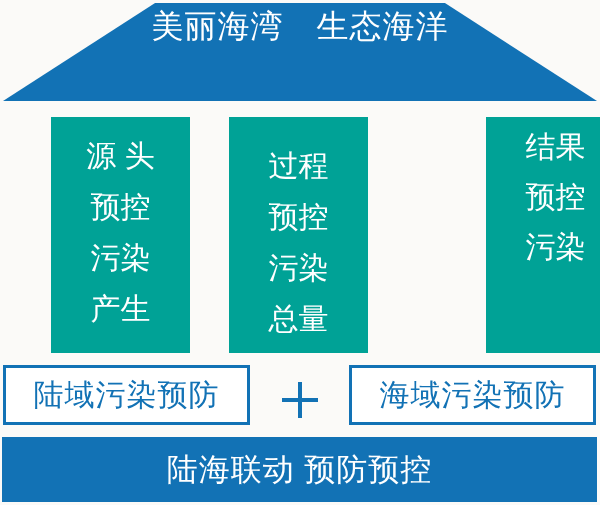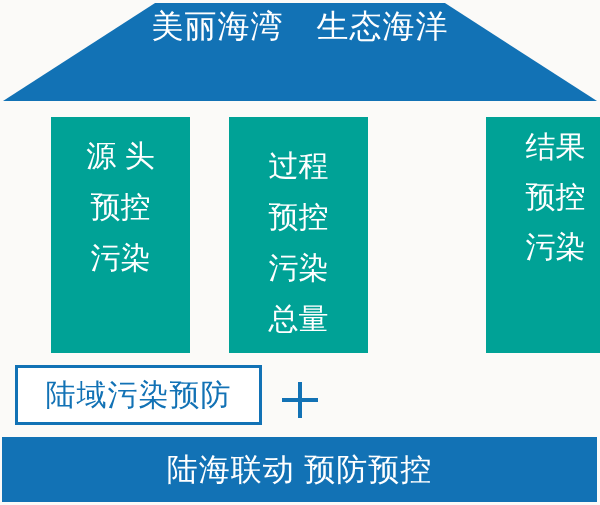--- a/index.html
+++ b/index.html
@@ -68,21 +68,21 @@
     box-sizing: border-box;
     background: #ffffff;
     border: 3px solid #1272b5;
     display: flex;
     align-items: center;
     justify-content: center;
     color: #1272b5;
     font-size: 30px;
     letter-spacing: 1px;
   }
-  .prevent-box--land { left: 3px; margin-left: 12px; }
+  .prevent-box--land { left: 3px; }
   .prevent-box--sea  { left: 349px; }
 
   .plus {
     position: absolute;
     left: 282px;
     top: 382px;
     width: 36px;
     height: 36px;
   }
   .plus::before {
@@ -129,20 +129,21 @@
 <div class="canvas">
 
   <div class="roof">
     <span class="roof-title">美丽海湾　生态海洋</span>
   </div>
 
   <div class="pillar pillar--left">
     <span class="line">源 头</span>
     <span class="line">预控</span>
     <span class="line">污染</span>
+    <span class="line">产生</span>
   </div>
 
   <div class="pillar pillar--middle">
     <span class="line">过程</span>
     <span class="line">预控</span>
     <span class="line">污染</span>
     <span class="line">总量</span>
   </div>
 
   <div class="pillar pillar--right">
@@ -150,18 +151,21 @@
     <span class="line">预控</span>
     <span class="line">污染</span>
   </div>
 
   <div class="prevent-box prevent-box--land">
     <span>陆域污染预防</span>
   </div>
 
   <div class="plus"></div>
 
+  <div class="prevent-box prevent-box--sea">
+    <span>海域污染预防</span>
+  </div>
 
   <div class="footer-bar">
     <span class="footer-label">陆海联动 预防预控</span>
   </div>
 
 </div>
 
 </body></html>

